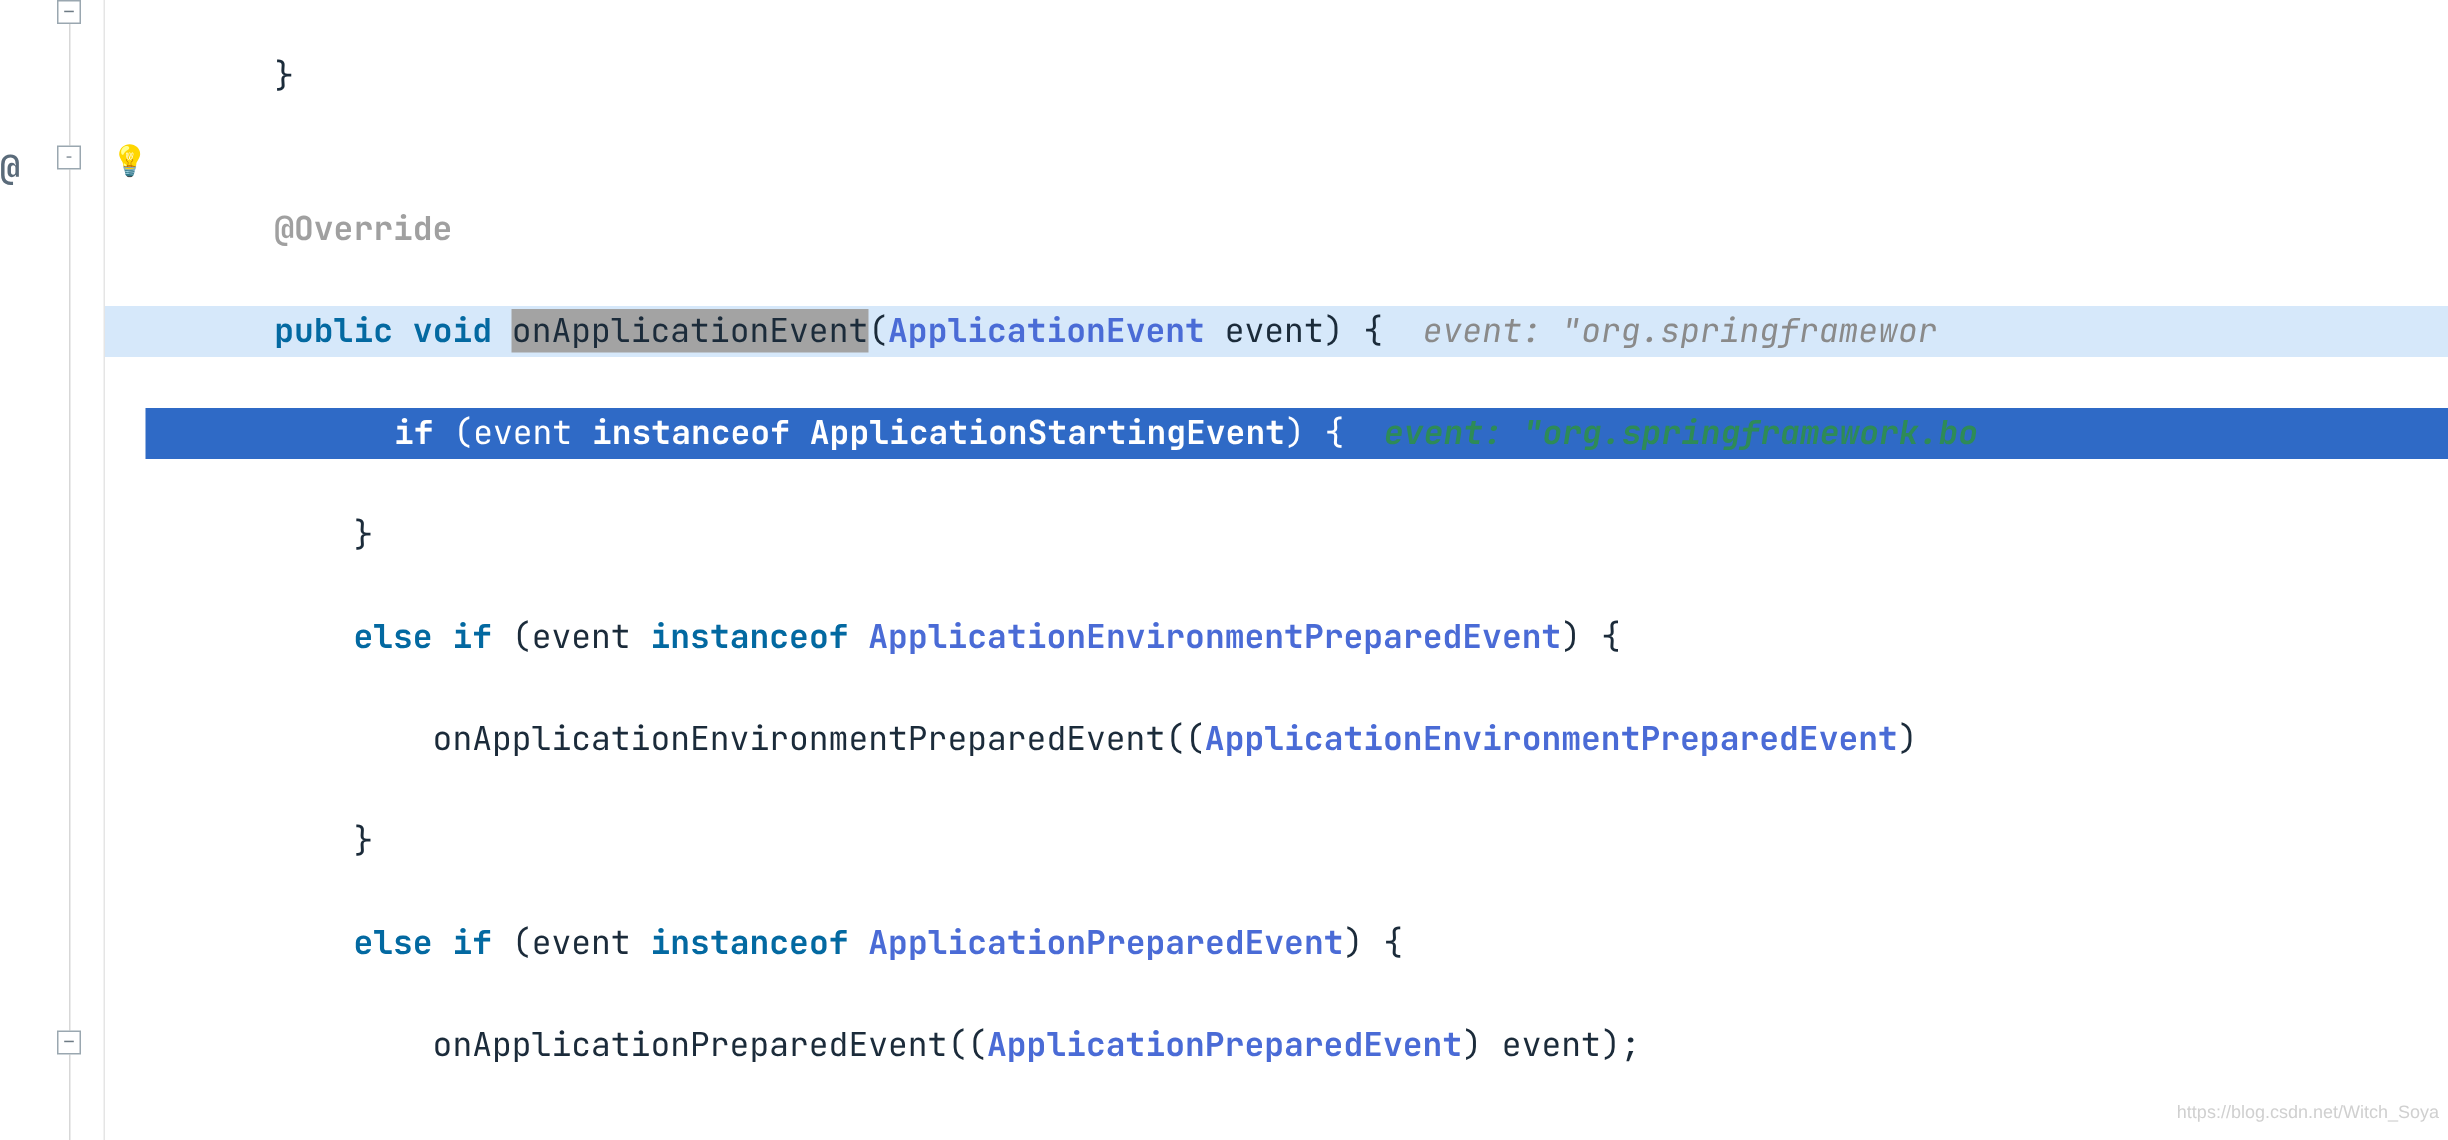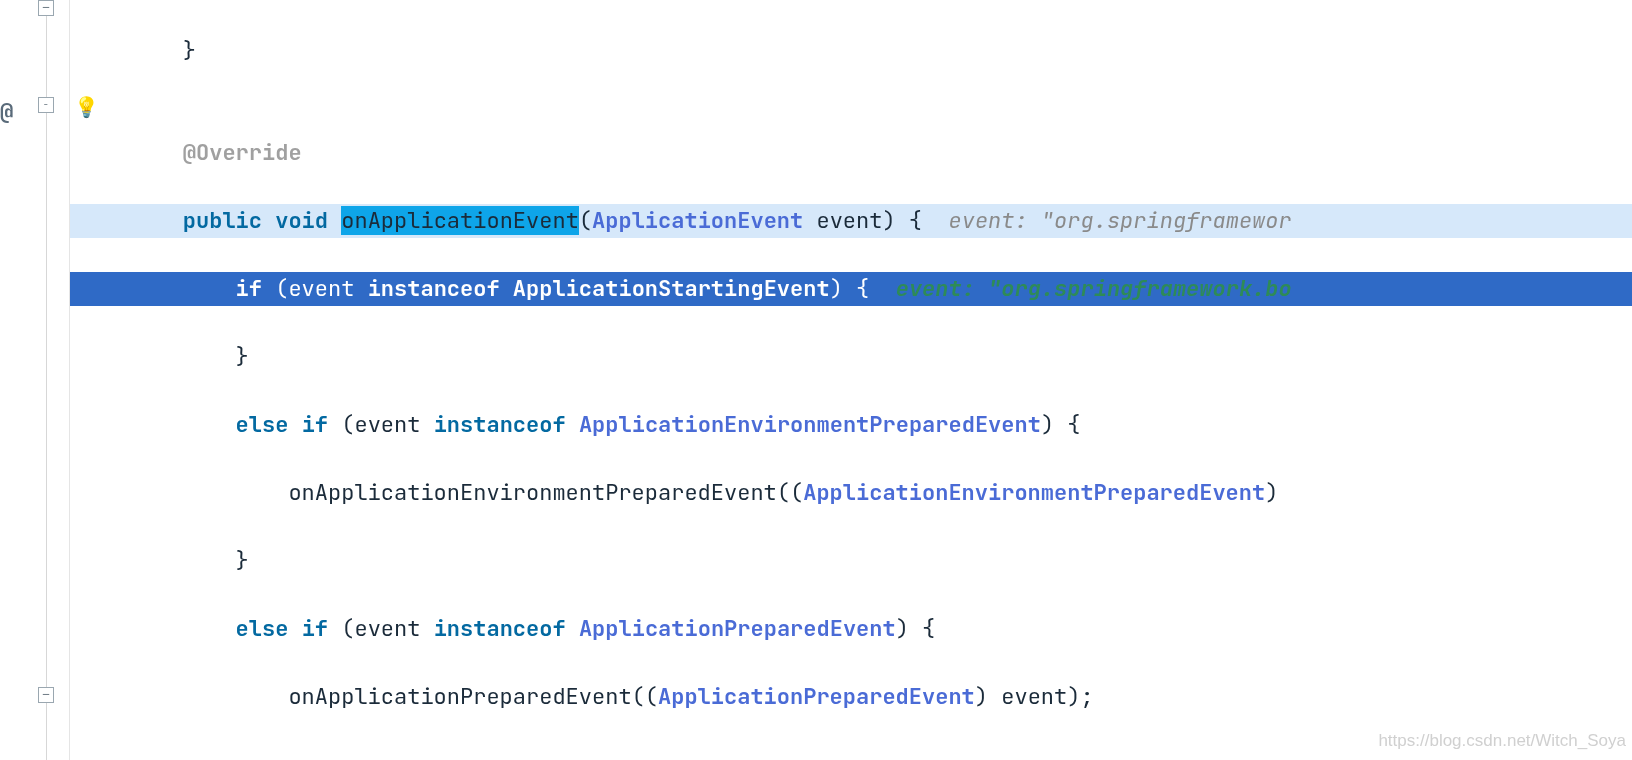--- a/index.html
+++ b/index.html
@@ -24,33 +24,33 @@
   position:absolute; left:38px; width:16px; height:16px;
   border:1px solid #9aa7b0; background:#fff;
   display:flex; align-items:center; justify-content:center;
   font-size:10px; color:#6e7b85;
 }
 .bulb { position:absolute; left:74px; font-size:20px; }
 .at   { position:absolute; left:0px; top:95px; color:#5a6b7a; font-weight:bold; }
 .editor { position:absolute; left:70px; top:0; right:0; }
 .codeline { padding-left:60px; }
 .hl-line   { background:#d6e8fa; }
-.hl-exec   { background:#2f6ac6; }
+.hl-exec   { background:#2f6ac6;margin-left:27px; }
 .hl-exec .plain, .hl-exec .kw, .hl-exec .kw2, .hl-exec .type, .hl-exec .id,
 .hl-exec .paren, .hl-exec .semi { color:#ffffff; }
 .kw   { color:#0369a1; font-weight:bold; }
 .type { color:#4a6bd6; font-weight:bold; }      
 .ann  { color:#a0a0a0; font-weight:bold; }      
 .id   { color:#1b2b3a; }     
 .plain{ color:#1b2b3a; }
 .comment{ color:#8a8a8a; font-style:italic; }
 .comment-green{ color:#2e8b57; font-style:italic; font-weight:bold; }
-.methodname-hl { background:#0ea5e9; color:#1b2b3a; }
+.methodname-hl { background:#a3a3a3; color:#1b2b3a; }
 .call { color:#1b2b3a; }
-.watermark { position:absolute; right:6px; bottom:2px; font-size:17px; color:#d0d0d0; font-family:Arial,sans-serif; white-space:normal; }
+.watermark { position:absolute; right:6px; bottom:2px; font-size:12px; color:#d0d0d0; font-family:Arial,sans-serif; white-space:normal; }
 </style>
 </head>
 <body>
 
 
 
 <div class="gutter">
   <div class="fold-line"></div>
   <div class="fold" style="top:0px;"><span>─</span></div>
   <div class="fold" style="top:97px;"><span>−</span></div>

